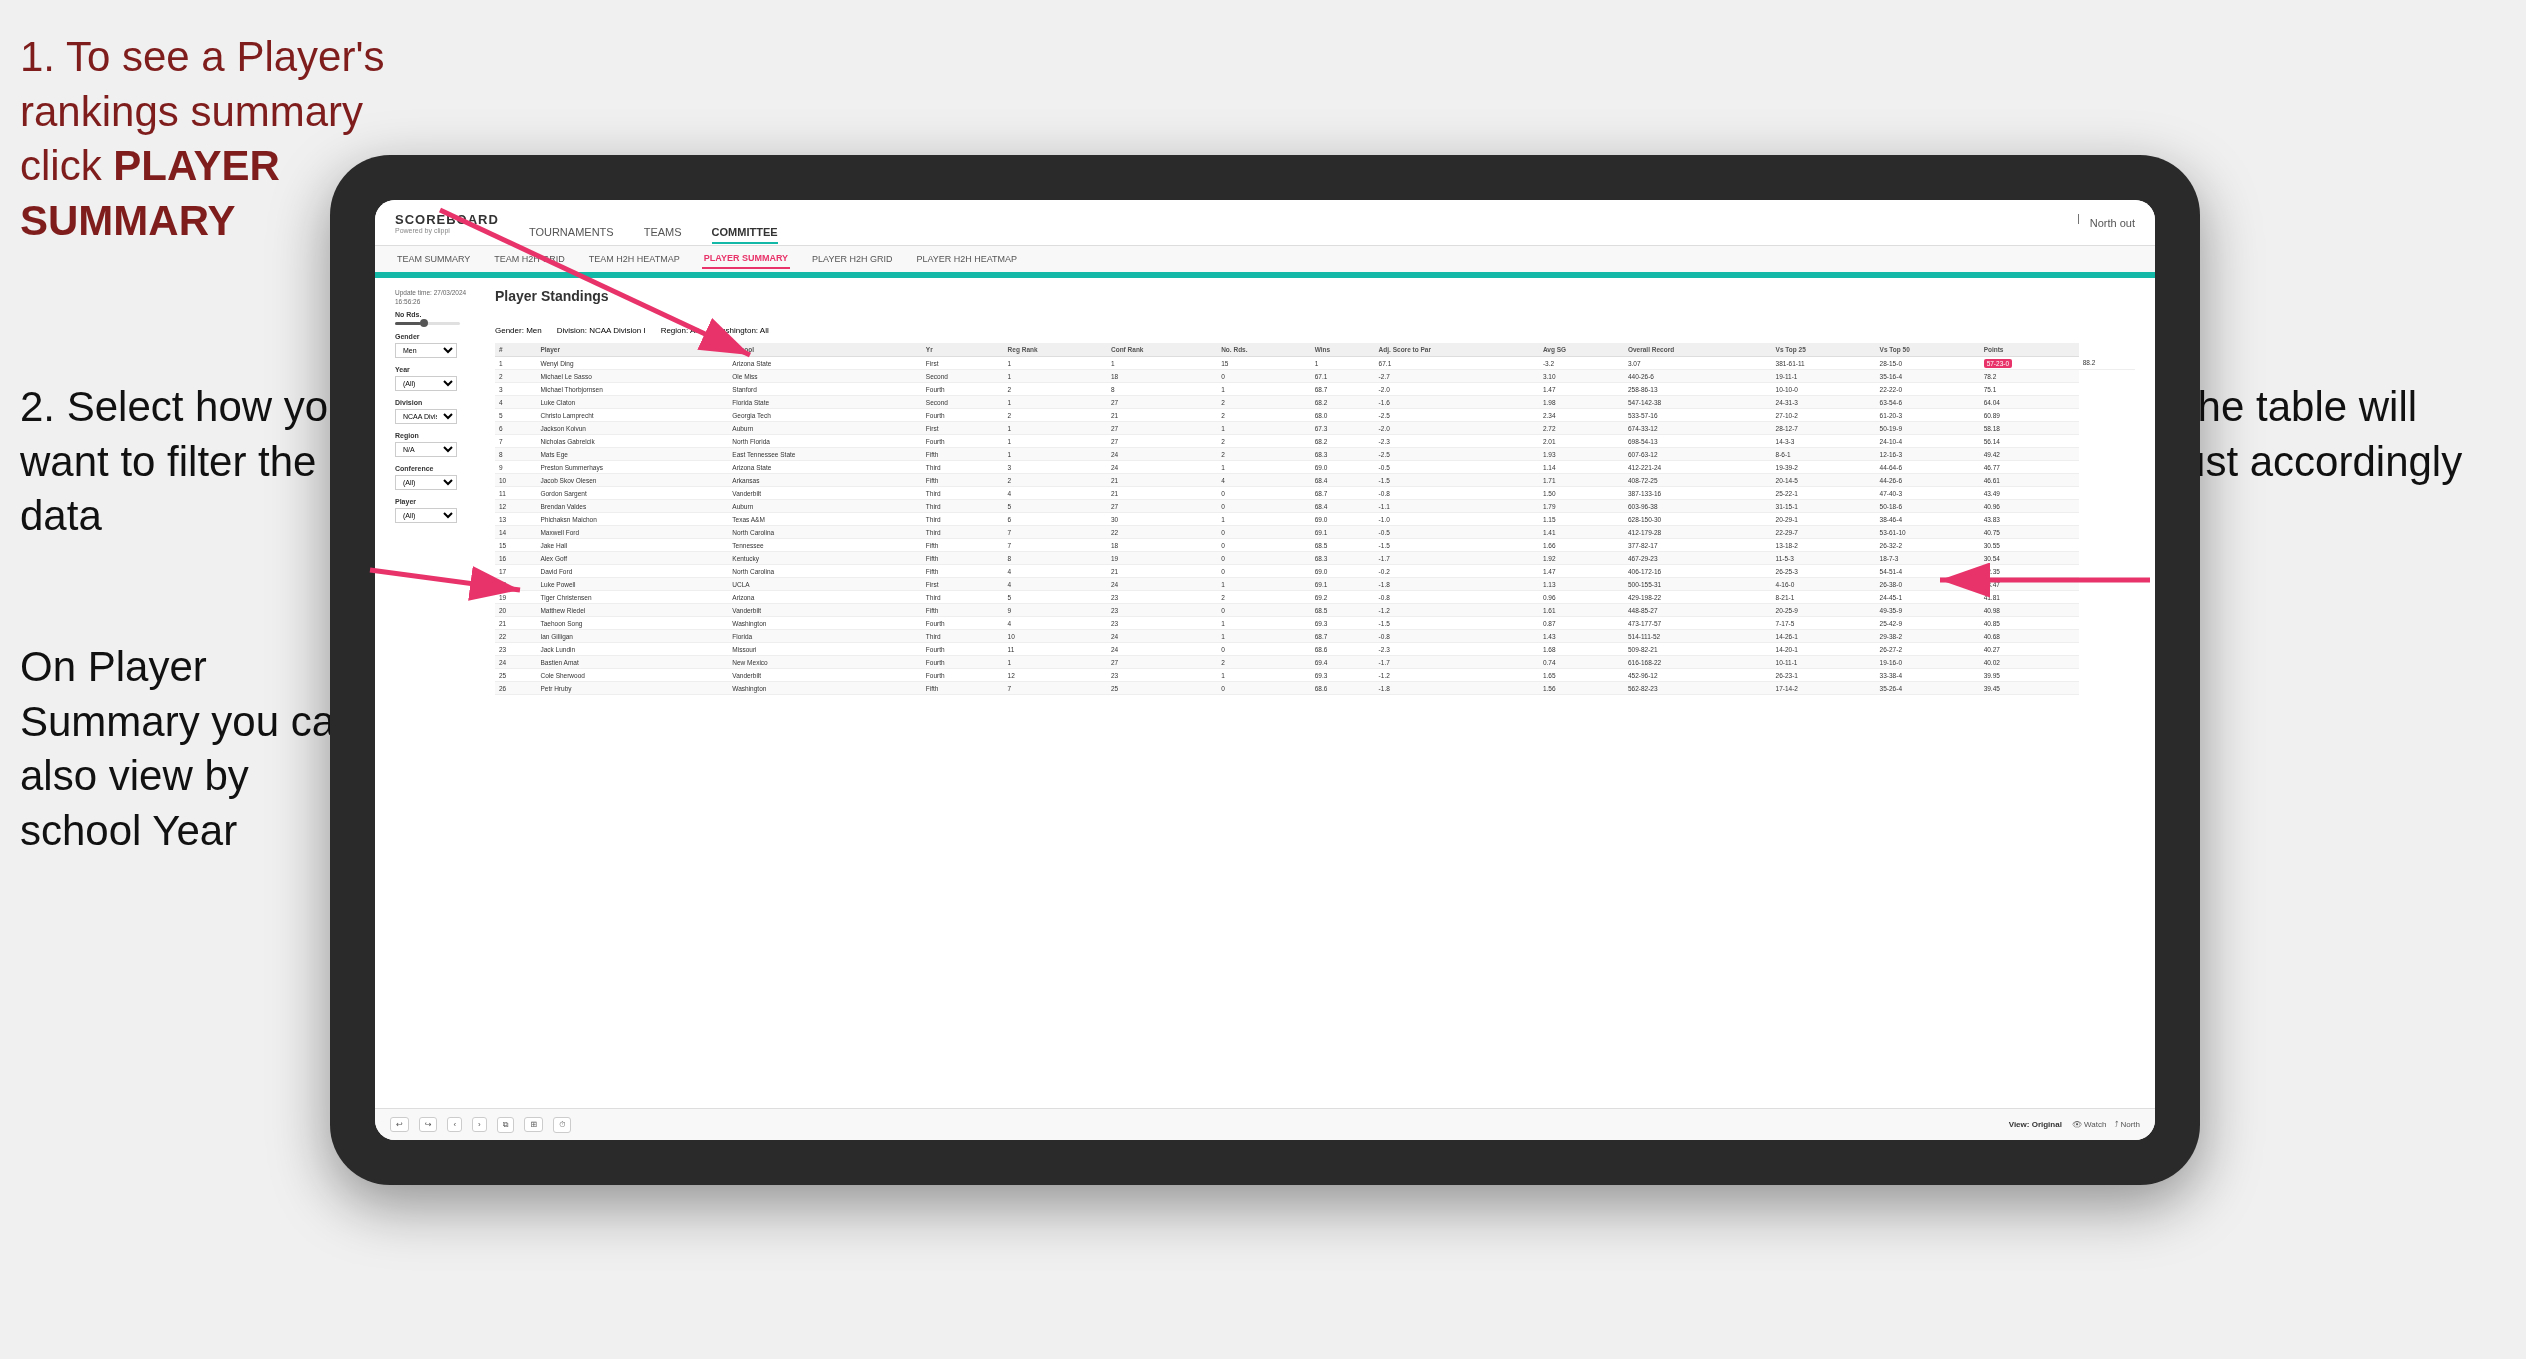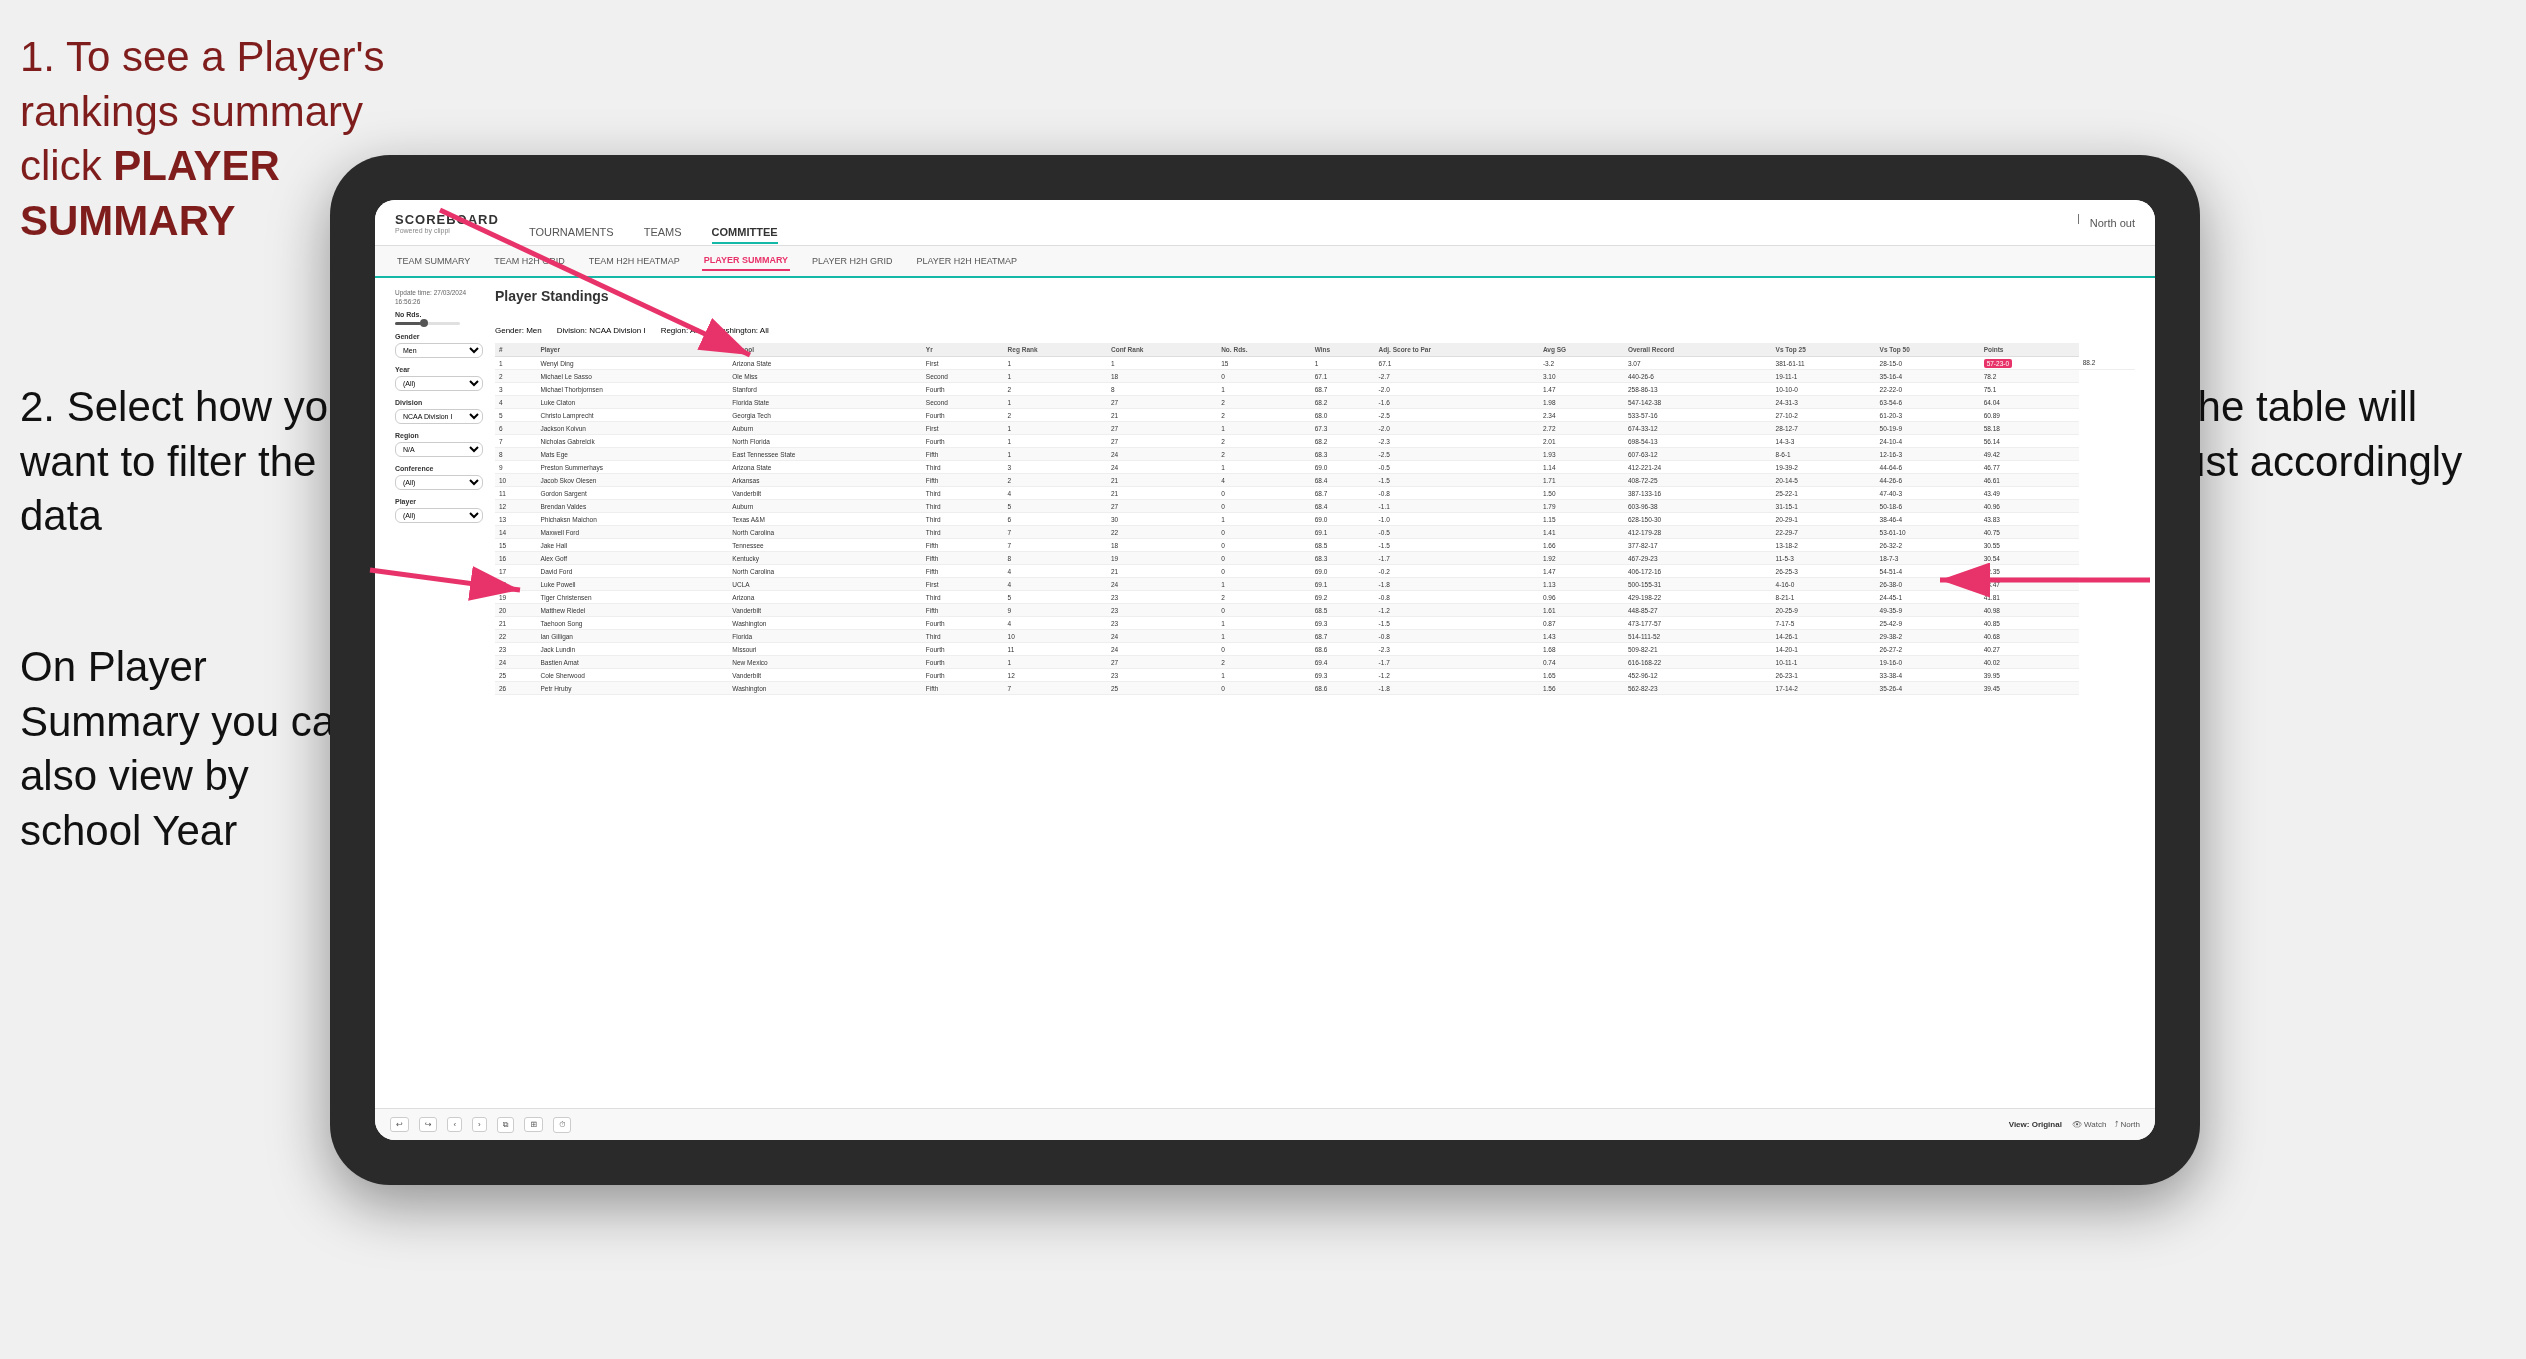--- a/index.html
+++ b/index.html
@@ -134,21 +134,21 @@
     .nav-right {
       font-size: 10px;
       color: #555;
       display: flex;
       gap: 10px;
     }
 
     
     .sub-nav {
       background: #f8f8f8;
-      border-bottom: 2px solid #14b8a6;
+      border-bottom: 6px solid #14b8a6;
       display: flex;
       padding: 0 20px;
       height: 32px;
       align-items: center;
       gap: 20px;
       flex-shrink: 0;
     }
 
     .sub-nav-item {
       font-size: 9px;
@@ -183,25 +183,25 @@
 
     .filter-label {
       font-size: 7px;
       color: #333;
       font-weight: 600;
       margin-bottom: 3px;
       margin-top: 8px;
     }
 
     .filter-select {
-      width: 88px;
+      width: 62px;
       font-size: 7px;
       padding: 2px 3px;
       border: 1px solid #ccc;
-      border-radius: 6px;
+      border-radius: 0;
       background: #fff;
     }
 
     .update-time {
       font-size: 6.5px;
       color: #666;
       margin-bottom: 5px;
       line-height: 1.4;
     }
 

